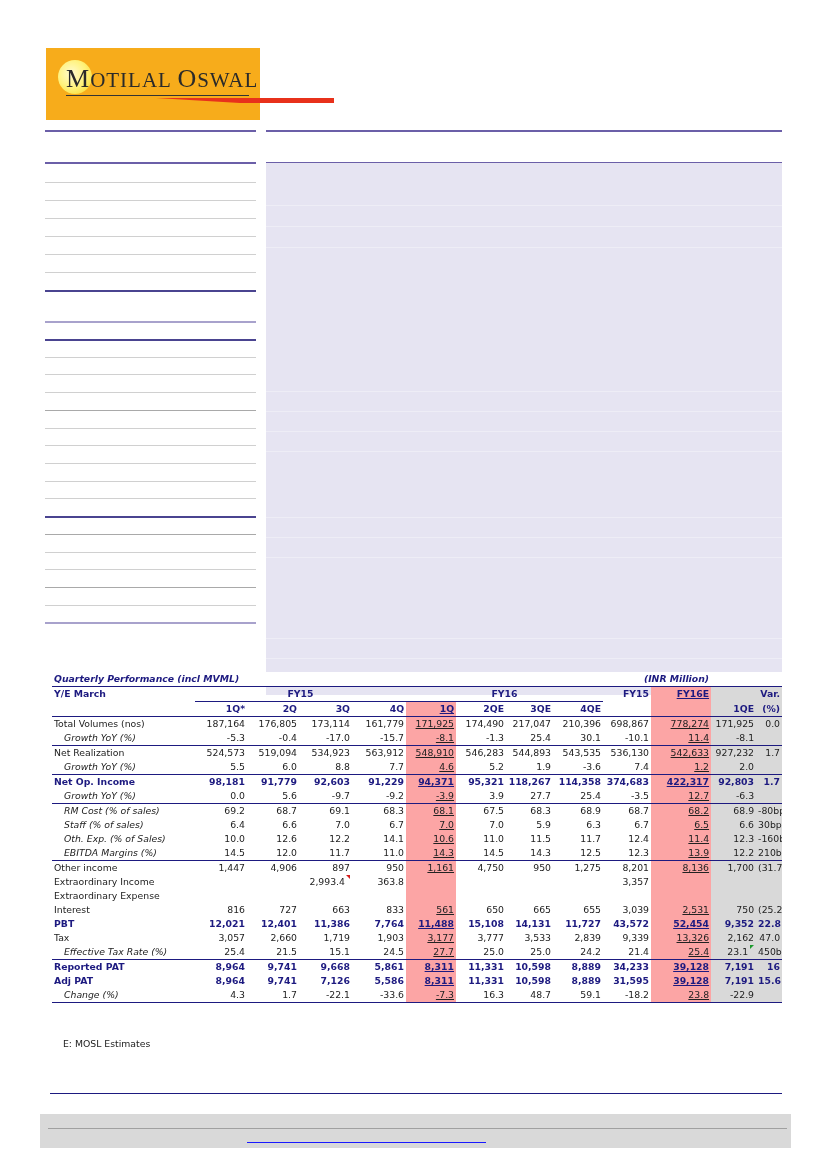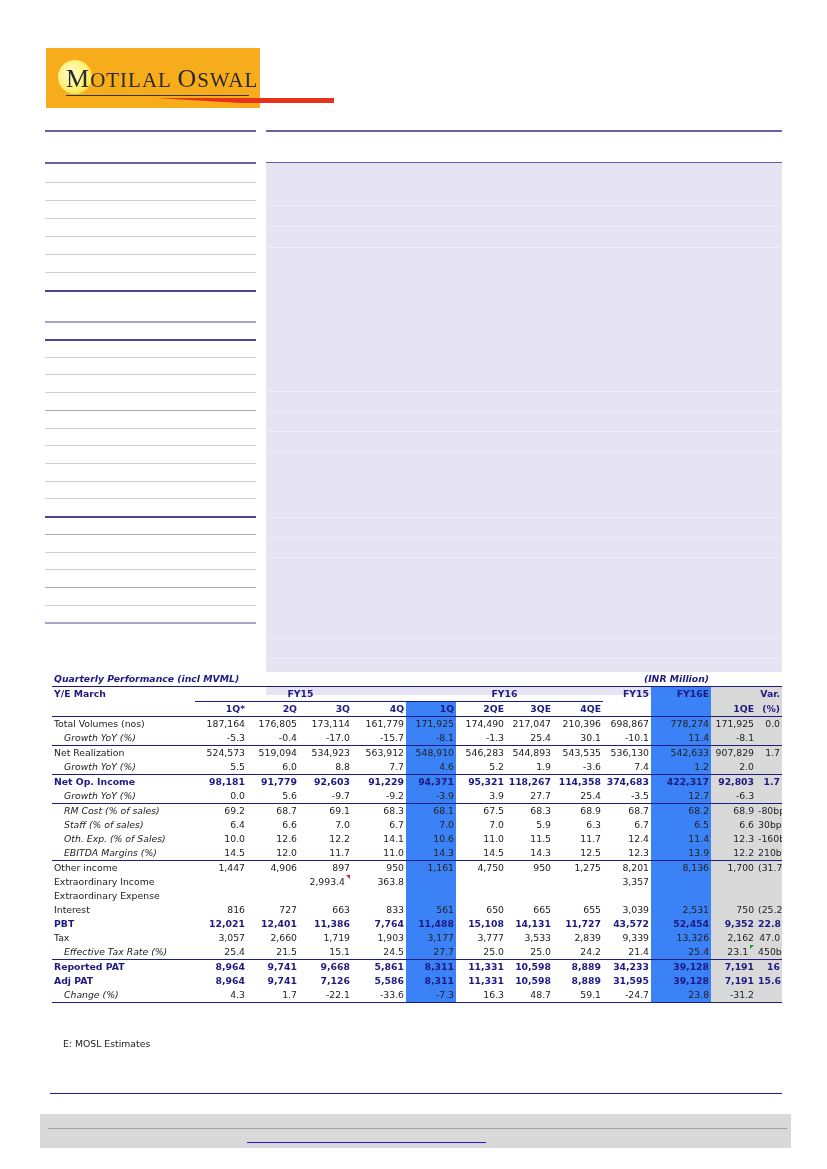--- a/index.html
+++ b/index.html
@@ -1,21 +1,21 @@
 <!DOCTYPE html>
 <html><head>
 <meta charset="utf-8">
 <style>
   html, body { margin:0; padding:0; background:#fff; }
   body { width:827px; height:1169px; position:relative; overflow:hidden;
          font-family:"Liberation Sans", sans-serif; }
   .abs { position:absolute; }
 
   
-  .logo { left:46px; top:48px; width:214px; height:60px; background:#f7ac1b; }
+  .logo { left:46px; top:48px; width:214px; height:72px; background:#f7ac1b; }
   .logo .sun { position:absolute; left:12px; top:12px; width:34px; height:34px; border-radius:50%;
                background:radial-gradient(circle at 40% 40%, #fffbd0 0%, #fff27a 50%, #f7d21b 100%); }
   .logo .wordmark { position:absolute; left:20px; top:16px; font-family:"Liberation Serif", serif;
                     font-size:21px; color:#2a2a2a; letter-spacing:1px; white-space:nowrap; }
   .logo .wordmark .big { font-size:26px; }
   .logo .rule { position:absolute; left:20px; top:47px; width:183px; height:1px; background:#333; }
   .logo .swoosh { position:absolute; left:110px; top:50px; width:94px; height:0;
                   border-top:5px solid #e8311b; border-left:84px solid transparent; }
 
   
@@ -31,21 +31,21 @@
   .rpanel .rl { position:absolute; left:0; width:516px; border-top:1px solid #eeedf6; }
 
   
   .tbl { position:absolute; left:52px; top:672px; width:730px; border-collapse:collapse;
          font-family:"DejaVu Sans", sans-serif; font-size:9.3px; color:#222; table-layout:fixed; }
   .tbl td { padding:0 2px; height:14px; line-height:14px; white-space:nowrap; text-align:right; overflow:hidden; }
   .tbl td.lbl { text-align:left; }
   .tbl td.ind { padding-left:12px;font-style:italic; }
   .tbl tr.bold td { color:#1d1a80; font-weight:bold; }
   .tbl tr.title td { color:#1d1a80; font-weight:bold;font-style:italic; }
-  .tbl .c-hl { background:#3b82f6; }
+  .tbl .c-hl { background:#fca5a5;text-decoration:underline; }
   .tbl .c-g { background:#d9d9d9; }
   .tbl .c-w { background:#fff; }
   .tbl tr.bt td { border-top:1px solid #1d1a80; }
   .tbl tr.bb td { border-bottom:1px solid #1d1a80; }
   .tbl tr.hdr td { color:#1d1a80; font-weight:bold; }
   .tbl td.center { text-align:center; }
   .tbl td.ul { border-bottom:1px solid #1d1a80; }
   .redflag { display:inline-block; width:0; height:0; border-top:4px solid #d41b1b;
              border-left:4px solid transparent; vertical-align:top; margin-left:1px; }
   .greenflag { display:inline-block; width:0; height:0; border-top:4px solid #1b9a2c;
@@ -201,21 +201,21 @@
         <td>524,573</td>
         <td>519,094</td>
         <td>534,923</td>
         <td>563,912</td>
         <td class="c-hl">548,910</td>
         <td>546,283</td>
         <td>544,893</td>
         <td>543,535</td>
         <td>536,130</td>
         <td class="c-hl">542,633</td>
-        <td class="c-g">907,829</td>
+        <td class="c-g">927,232</td>
         <td class="c-g">1.7</td>
       </tr>
       <tr>
         <td class="lbl ind">Growth YoY (%)</td>
         <td>5.5</td>
         <td>6.0</td>
         <td>8.8</td>
         <td>7.7</td>
         <td class="c-hl">4.6</td>
         <td>5.2</td>
@@ -454,23 +454,23 @@
       <tr class="bb">
         <td class="lbl ind">Change (%)</td>
         <td>4.3</td>
         <td>1.7</td>
         <td>-22.1</td>
         <td>-33.6</td>
         <td class="c-hl">-7.3</td>
         <td>16.3</td>
         <td>48.7</td>
         <td>59.1</td>
-        <td>-24.7</td>
+        <td>-18.2</td>
         <td class="c-hl">23.8</td>
-        <td class="c-g">-31.2</td>
+        <td class="c-g">-22.9</td>
         <td class="c-g"></td>
       </tr>
     </tbody>
 </table>
 
 <div class="abs footnote">E: MOSL Estimates</div>
 
 <div class="abs footline"></div>
 <div class="abs footbar">
   <div class="fl"></div>

